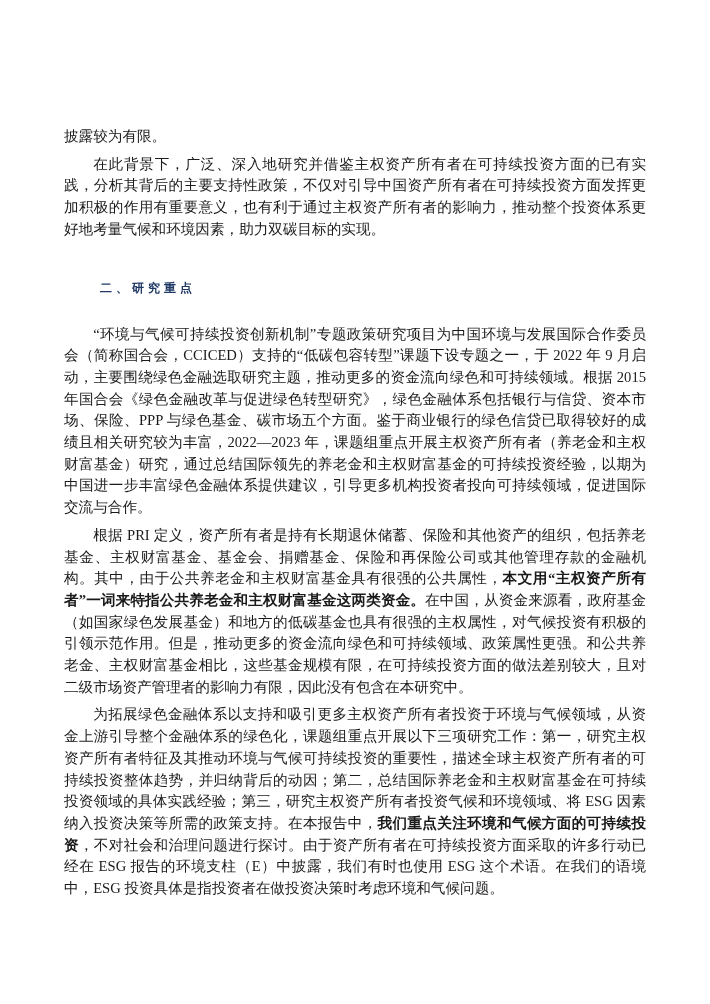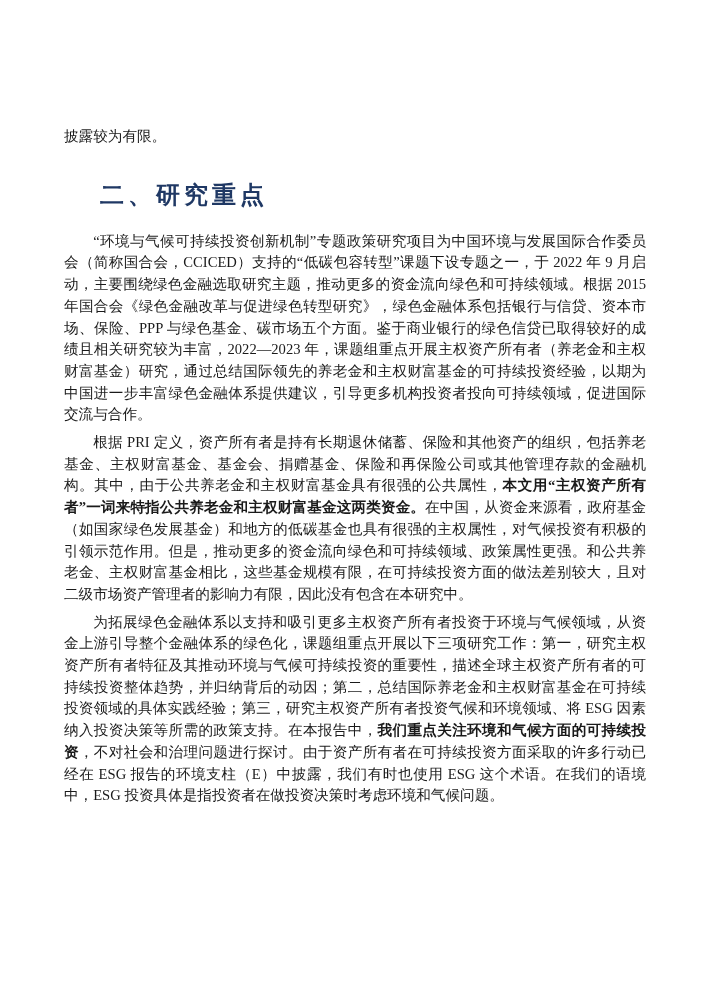--- a/index.html
+++ b/index.html
@@ -33,36 +33,39 @@
   }
   .para.no-indent {
     text-indent: 0;
   }
   .para .bold {
     font-weight: 700;
   }
   .section-heading {
     margin: 32px 0 21px 36px;
     font-family: "Liberation Sans", "DejaVu Sans", sans-serif;
-    font-size: 24px;
+    font-size: 12px;
     font-weight: 700;
     line-height: 30px;
     letter-spacing: 4px;
     color: #1f3864;
   }
 </style>
 </head>
 <body>
 
 <div class="page">
 
   <p class="para no-indent">
     <span>披露较为有限。</span>
   </p>
 
+  <p class="para">
+    <span>在此背景下，广泛、深入地研究并借鉴主权资产所有者在可持续投资方面的已有实践，分析其背后的主要支持性政策，不仅对引导中国资产所有者在可持续投资方面发挥更加积极的作用有重要意义，也有利于通过主权资产所有者的影响力，推动整个投资体系更好地考量气候和环境因素，助力双碳目标的实现。</span>
+  </p>
 
   <h2 class="section-heading">二、研究重点</h2>
 
   <p class="para">
     <span>“环境与气候可持续投资创新机制”专题政策研究项目为中国环境与发展国际合作委员会（简称国合会，CCICED）支持的“低碳包容转型”课题下设专题之一，于 2022 年 9 月启动，主要围绕绿色金融选取研究主题，推动更多的资金流向绿色和可持续领域。根据 2015 年国合会《绿色金融改革与促进绿色转型研究》，绿色金融体系包括银行与信贷、资本市场、保险、PPP 与绿色基金、碳市场五个方面。鉴于商业银行的绿色信贷已取得较好的成绩且相关研究较为丰富，2022—2023 年，课题组重点开展主权资产所有者（养老金和主权财富基金）研究，通过总结国际领先的养老金和主权财富基金的可持续投资经验，以期为中国进一步丰富绿色金融体系提供建议，引导更多机构投资者投向可持续领域，促进国际交流与合作。</span>
   </p>
 
   <p class="para">
     <span>根据 PRI 定义，资产所有者是持有长期退休储蓄、保险和其他资产的组织，包括养老基金、主权财富基金、基金会、捐赠基金、保险和再保险公司或其他管理存款的金融机构。其中，由于公共养老金和主权财富基金具有很强的公共属性，</span><span class="bold">本文用“主权资产所有者”一词来特指公共养老金和主权财富基金这两类资金。</span><span>在中国，从资金来源看，政府基金（如国家绿色发展基金）和地方的低碳基金也具有很强的主权属性，对气候投资有积极的引领示范作用。但是，推动更多的资金流向绿色和可持续领域、政策属性更强。和公共养老金、主权财富基金相比，这些基金规模有限，在可持续投资方面的做法差别较大，且对二级市场资产管理者的影响力有限，因此没有包含在本研究中。</span>
   </p>

